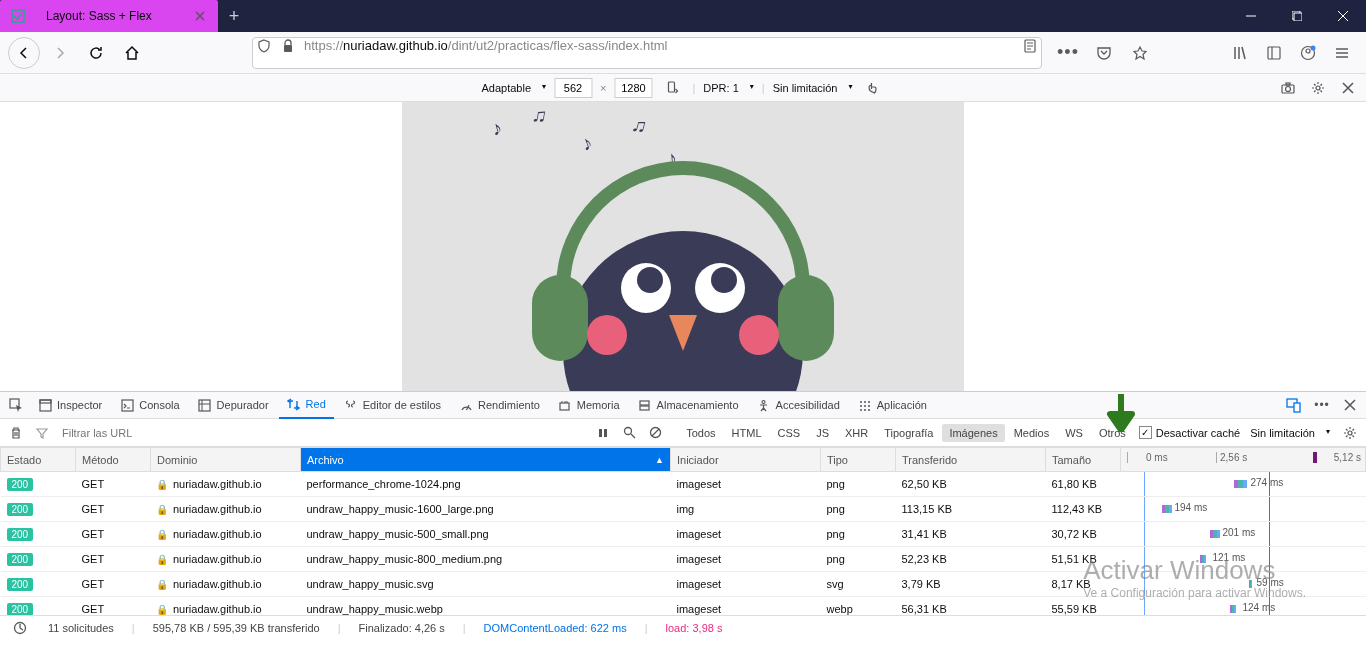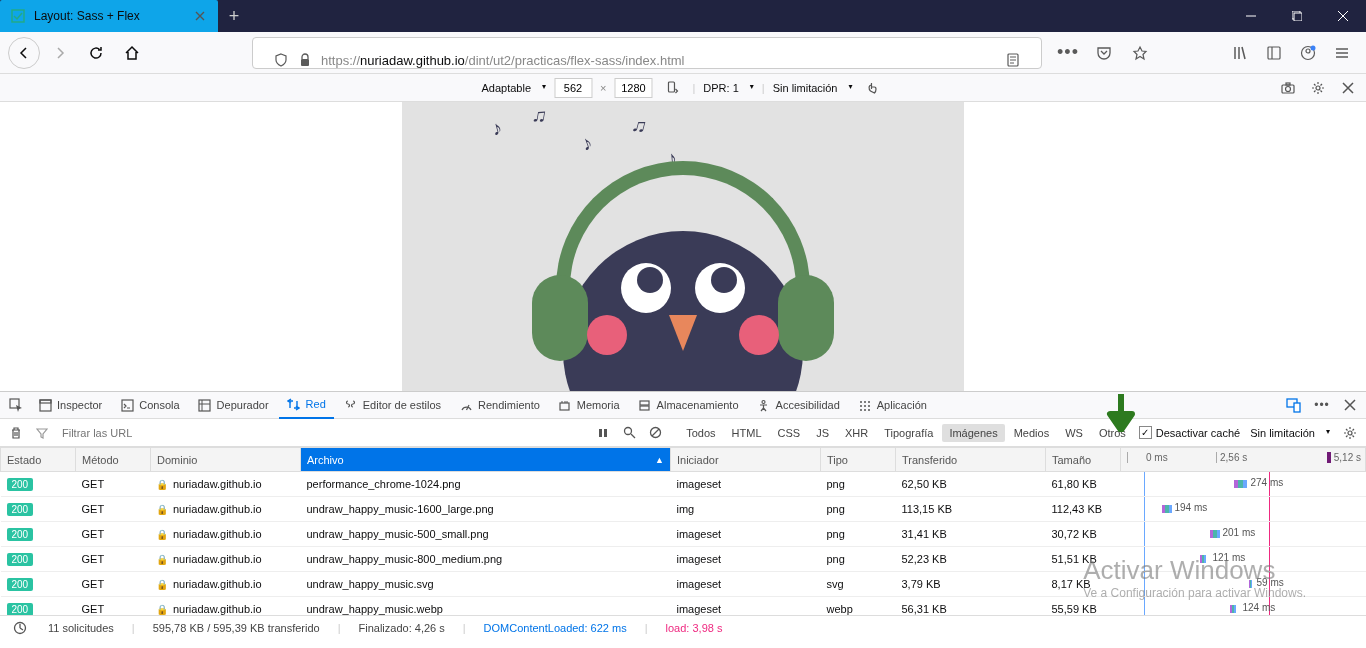--- a/index.html
+++ b/index.html
@@ -1,32 +1,32 @@
 <!DOCTYPE html>
 <html><head>
 <meta charset="utf-8">
 <style>
 * { margin: 0; padding: 0; box-sizing: border-box; font-family: "Segoe UI", Arial, sans-serif; }
 body { width: 1366px; height: 648px; overflow: hidden; background: #fff; font-size: 12px; color: #0c0c0d; }
 
 
 .titlebar { height: 32px; background: #202340; display: flex; align-items: center; }
-.tab { height: 32px; background: #0ea5e9; display: flex; align-items: center; padding: 0 10px; gap: 8px; min-width: 218px; border-top-left-radius: 2px; border-top-right-radius: 2px; }
+.tab { height: 32px; background: #d946ef; display: flex; align-items: center; padding: 0 10px; gap: 20px; min-width: 218px; border-top-left-radius: 2px; border-top-right-radius: 2px; }
 .tab-favicon { width: 16px; height: 16px; display: flex; align-items: center; justify-content: center; }
 .tab-title { font-size: 12px; color: #0c0c0d; flex: 1; }
 .tab-close { width: 16px; height: 16px; display: flex; align-items: center; justify-content: center; color: #555; cursor: pointer; }
 .new-tab { width: 32px; height: 32px; display: flex; align-items: center; justify-content: center; color: #ccc; cursor: pointer; font-size: 18px; }
 .window-controls { margin-left: auto; display: flex; }
 .window-btn { width: 46px; height: 32px; display: flex; align-items: center; justify-content: center; color: #fff; cursor: pointer; }
 
 
 .navbar { height: 42px; background: #f9f9fb; display: flex; align-items: center; padding: 0 8px; gap: 4px; border-bottom: 1px solid #ddd; }
 .nav-btn { width: 32px; height: 32px; display: flex; align-items: center; justify-content: center; border-radius: 4px; cursor: pointer; color: #0c0c0d; }
 .nav-btn.disabled { color: #aaa; }
-.url-bar { flex: 1; height: 32px; border: 1px solid #ccc; border-radius: 4px; display: flex; align-items: flex-end; padding: 0 20px; gap: 8px; background: #fff; margin: 0 6px; max-width: 790px; }
+.url-bar { flex: 1; height: 32px; border: 1px solid #ccc; border-radius: 4px; display: flex; align-items: flex-start; padding: 0 3px; gap: 8px; background: #fff; margin: 0 6px; max-width: 790px; }
 .url-text { font-size: 13px; color: #888; flex: 1; white-space: nowrap; overflow: hidden; }
 .url-text .dark { color: #0c0c0d; }
 .url-icon { color: #5a5a5a; width: 16px; height: 16px; display: flex; align-items: center; justify-content: center; }
 .navbar-right { margin-left: auto; display: flex; gap: 2px; }
 
 
 .rdm-bar { height: 28px; background: #f9f9fb; border-bottom: 1px solid #ddd; display: flex; align-items: center; padding: 0 6px; position: relative; }
 .rdm-center { position: absolute; left: 50%; transform: translateX(-50%); display: flex; align-items: center; gap: 8px; font-size: 11px; }
 .rdm-select { display: flex; align-items: flex-start; gap: 11px; cursor: pointer; }
 .rdm-input { width: 38px; height: 20px; border: 1px solid #ccc; text-align: center; font-size: 11px; background: #fff; }
@@ -517,21 +517,21 @@
       <th>Método</th>
       <th>Dominio</th>
       <th class="active"><span>Archivo</span><span class="sort-arrow">▲</span></th>
       <th>Iniciador</th>
       <th>Tipo</th>
       <th>Transferido</th>
       <th>Tamaño</th>
       <th style="padding:0;position:relative">
         <span class="wf-header-tick" style="left:6px;border-left:1px solid #aaa;padding-left:18px">0 ms</span>
         <span class="wf-header-tick" style="left:95px;border-left:1px solid #aaa;padding-left:3px">2,56 s</span>
-        <span class="wf-header-tick" style="right:4px;border-left:4px solid #701a75;padding-left:3px">5,12 s</span>
+        <span class="wf-header-tick" style="right:4px;border-left:4px solid #701a75;padding-left:17px">5,12 s</span>
       </th>
     </tr>
   </thead>
   <tbody id="net-body">
         <tr>
           <td><span class="status-badge">200</span></td>
           <td>GET</td>
           <td><span class="lock-mini">🔒</span>nuriadaw.github.io</td>
           <td>performance_chrome-1024.png</td>
           <td>imageset</td>

